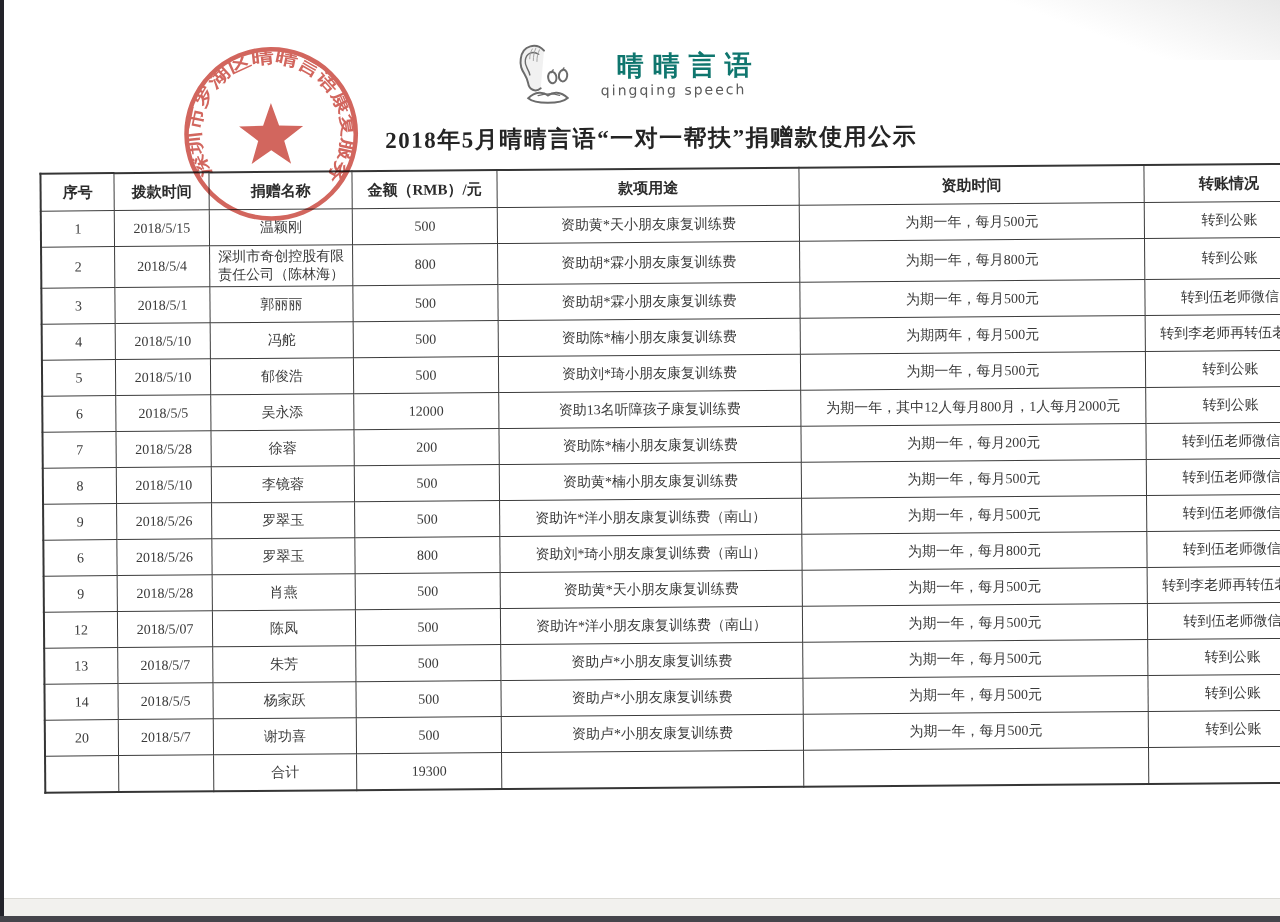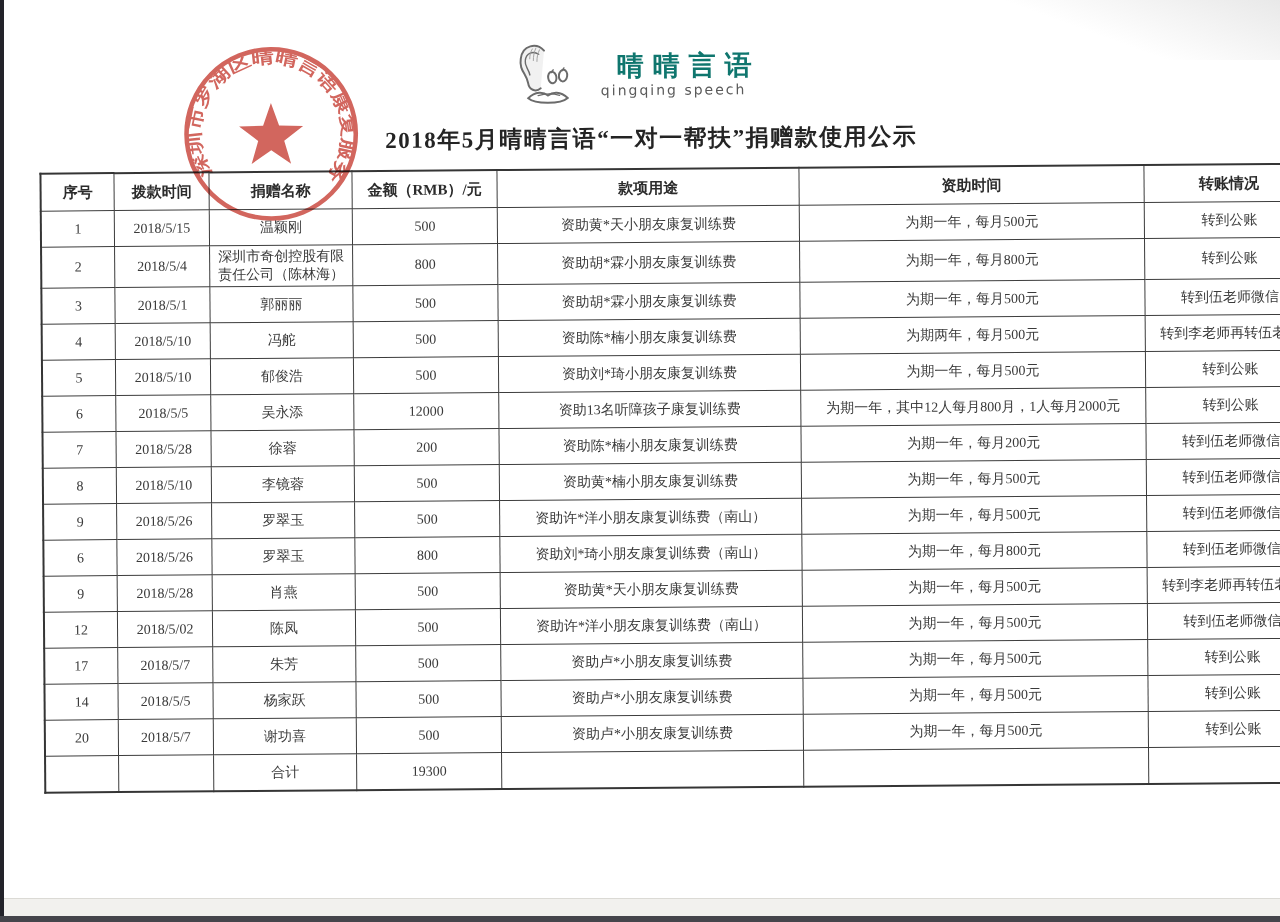--- a/index.html
+++ b/index.html
@@ -188,29 +188,29 @@
           <td class="col0">9</td>
           <td class="col1">2018/5/28</td>
           <td class="col2">肖燕</td>
           <td class="col3">500</td>
           <td class="col4">资助黄*天小朋友康复训练费</td>
           <td class="col5">为期一年，每月500元</td>
           <td class="col6">转到李老师再转伍老师</td>
         </tr>
         <tr>
           <td class="col0">12</td>
-          <td class="col1">2018/5/02</td>
+          <td class="col1">2018/5/07</td>
           <td class="col2">陈凤</td>
           <td class="col3">500</td>
           <td class="col4">资助许*洋小朋友康复训练费（南山）</td>
           <td class="col5">为期一年，每月500元</td>
           <td class="col6">转到伍老师微信</td>
         </tr>
         <tr>
-          <td class="col0">17</td>
+          <td class="col0">13</td>
           <td class="col1">2018/5/7</td>
           <td class="col2">朱芳</td>
           <td class="col3">500</td>
           <td class="col4">资助卢*小朋友康复训练费</td>
           <td class="col5">为期一年，每月500元</td>
           <td class="col6">转到公账</td>
         </tr>
         <tr>
           <td class="col0">14</td>
           <td class="col1">2018/5/5</td>

